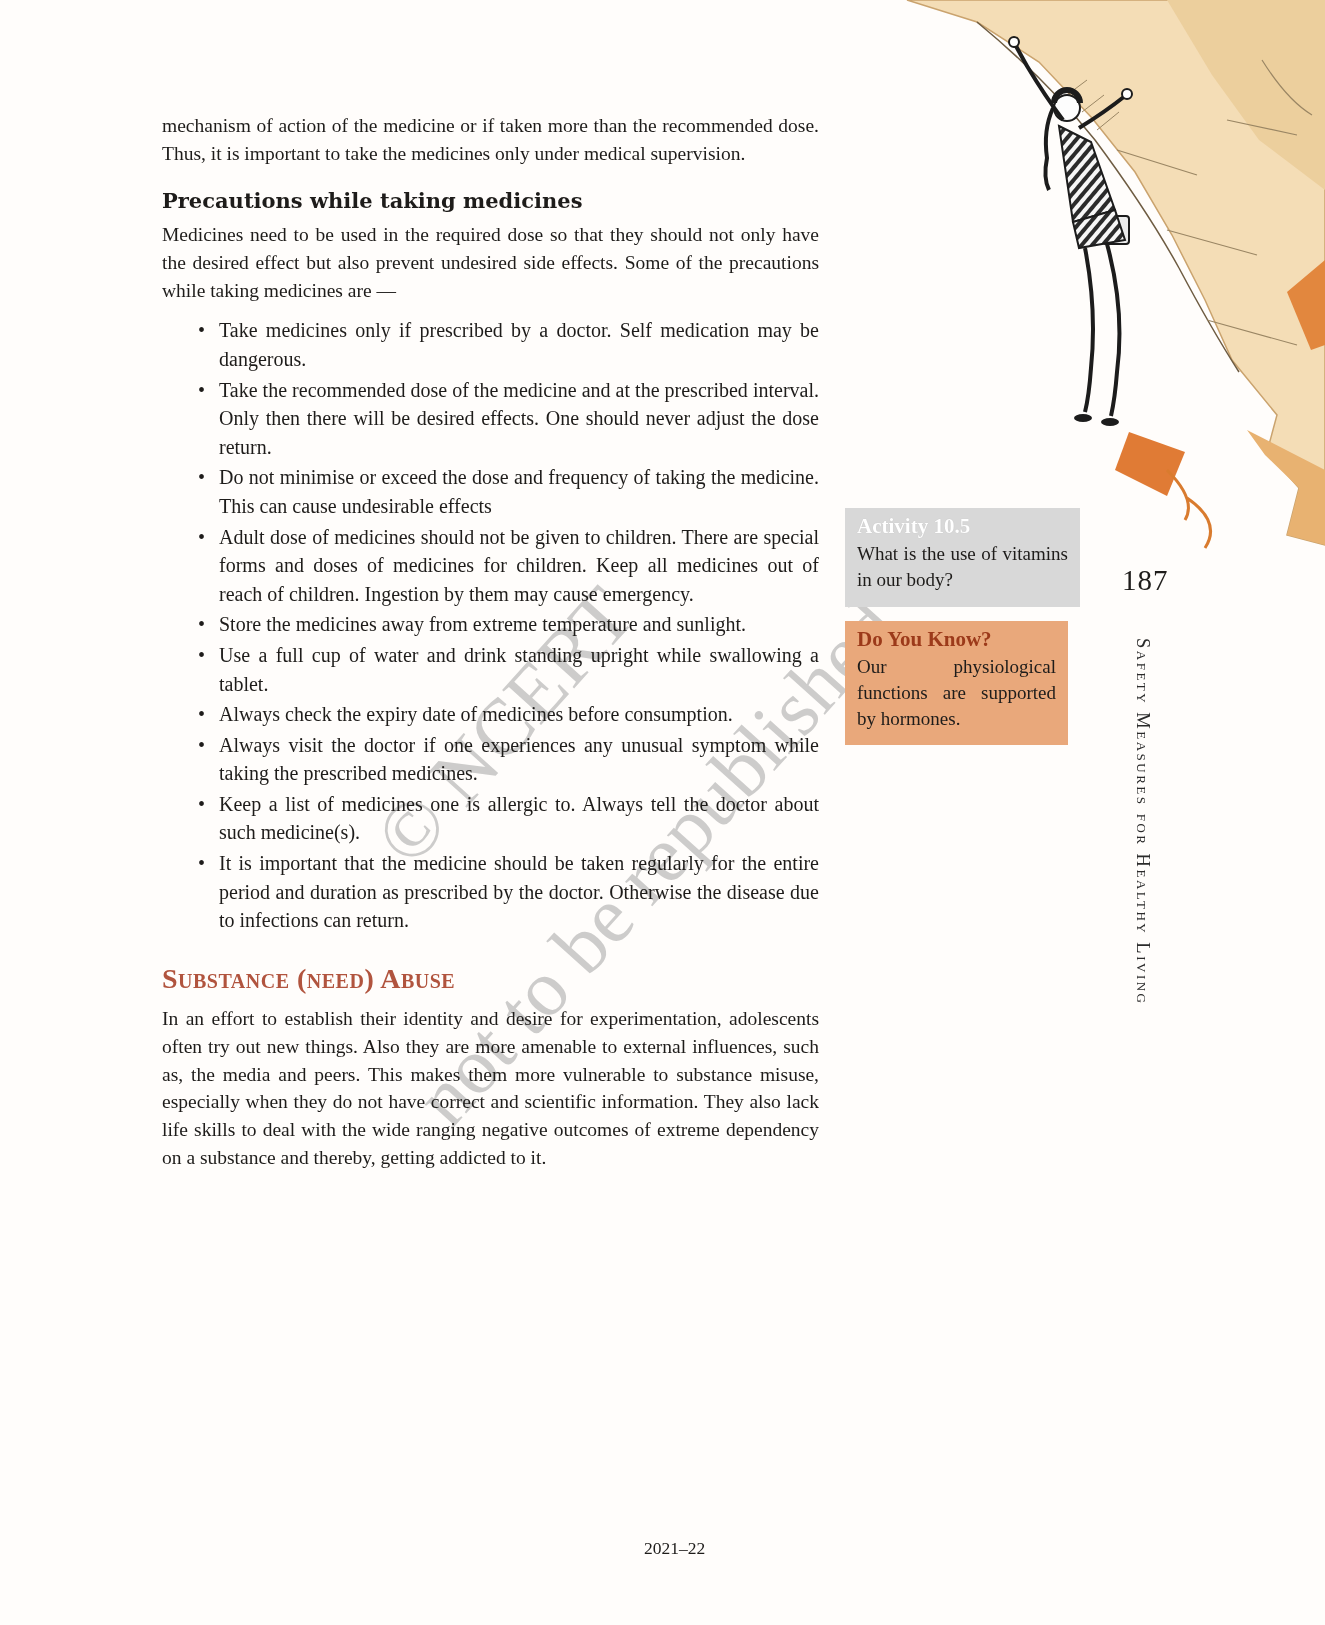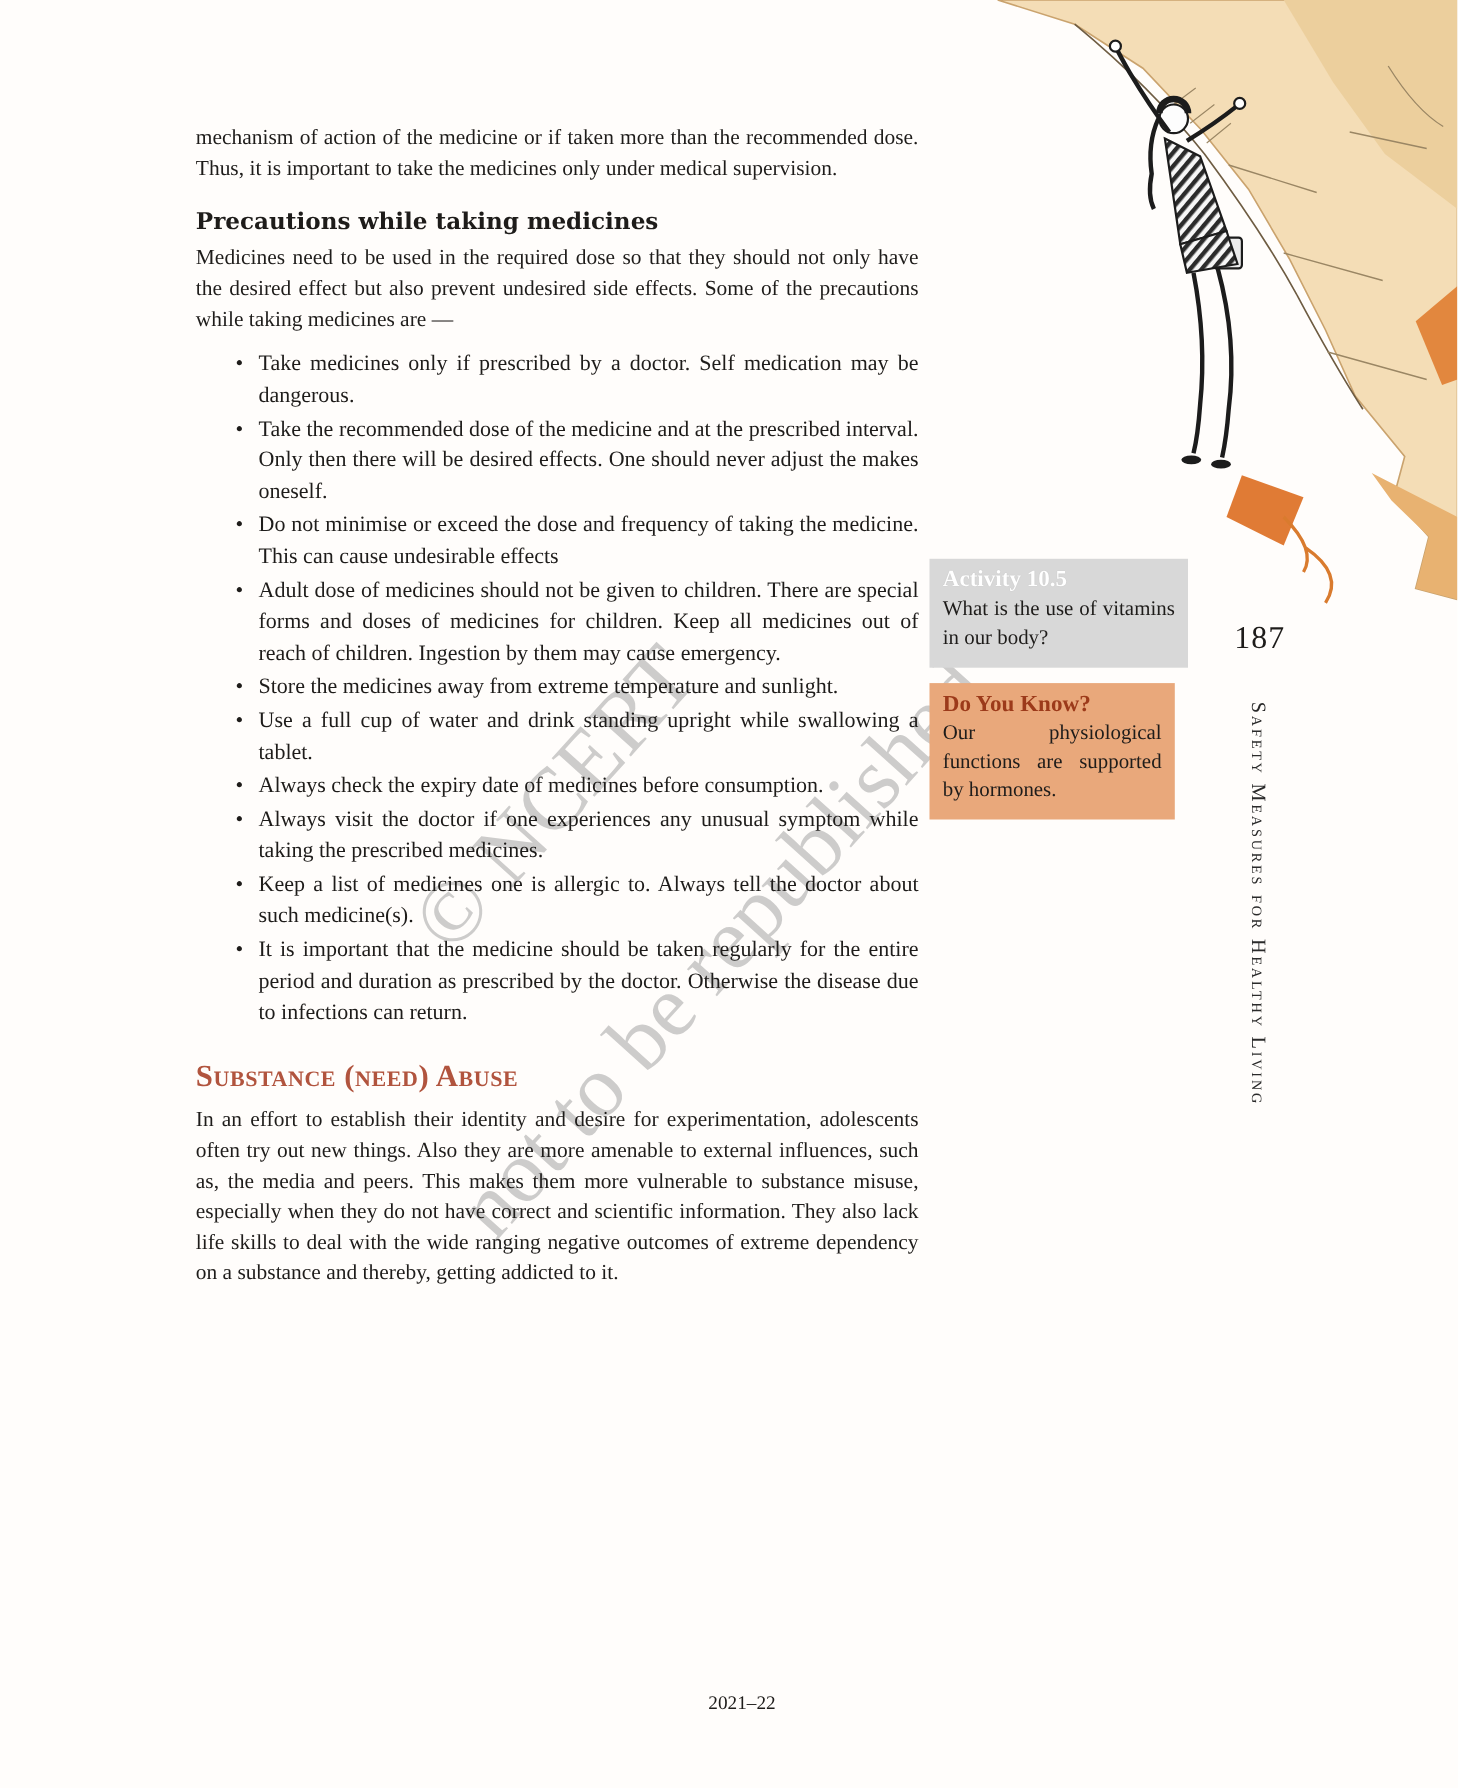--- a/index.html
+++ b/index.html
@@ -15,21 +15,21 @@
 
   
   .watermark {
     position: absolute; left: 120px; top: 590px; width: 920px;
     text-align: center; transform: rotate(-48deg);
     font-size: 80px; line-height: 2.55; white-space: nowrap;
     color: var(--watermark, #8a8a8a); opacity: 0.42; pointer-events: none;
   }
 
   
-  .main-col { position: absolute; left: 178px; top: 112px; width: 657px; }
+  .main-col { position: absolute; left: 162px; top: 112px; width: 657px; }
   .para { font-size: 19.5px; line-height: 1.43; text-align: justify; margin: 0 0 12px; }
   .sub-heading { font-family: "DejaVu Serif", serif; font-weight: bold; font-size: 21px; margin: 20px 0 8px; }
   .bullets { list-style: none; margin: 2px 0 14px; padding: 0; }
   .bullets li { position: relative; padding-left: 57px; font-size: 20px; line-height: 1.43; text-align: justify; margin-bottom: 2px; }
   .bullets li::before { content: "\2022"; position: absolute; left: 36px; top: 0; }
   .section-heading {
     font-variant: small-caps; font-weight: bold; font-size: 28px;
     color: var(--accent-heading, #b1543e); margin: 28px 0 10px; letter-spacing: 0.5px;
   }
 
@@ -102,21 +102,21 @@
   </div>
 
   <div class="main-col">
     <p class="para">mechanism of action of the medicine or if taken more than the recommended dose. Thus, it is important to take the medicines only under medical supervision.</p>
 
     <h3 class="sub-heading">Precautions while taking medicines</h3>
     <p class="para">Medicines need to be used in the required dose so that they should not only have the desired effect but also prevent undesired side effects. Some of the precautions while taking medicines are —</p>
 
     <ul class="bullets">
       <li>Take medicines only if prescribed by a doctor. Self medication may be dangerous.</li>
-      <li>Take the recommended dose of the medicine and at the prescribed interval. Only then there will be desired effects. One should never adjust the makes oneself.</li>
+      <li>Take the recommended dose of the medicine and at the prescribed interval. Only then there will be desired effects. One should never adjust the dose return.</li>
       <li>Do not minimise or exceed the dose and frequency of taking the medicine. This can cause undesirable effects</li>
       <li>Adult dose of medicines should not be given to children. There are special forms and doses of medicines for children. Keep all medicines out of reach of children. Ingestion by them may cause emergency.</li>
       <li>Store the medicines away from extreme temperature and sunlight.</li>
       <li>Use a  full cup of water and drink standing upright while swallowing a tablet.</li>
       <li>Always check the expiry date of medicines before consumption.</li>
       <li>Always visit the doctor if one experiences any unusual symptom while taking the prescribed medicines.</li>
       <li>Keep a list of medicines one is allergic to. Always tell the doctor about such medicine(s).</li>
       <li>It is important that the medicine should be taken regularly for the entire period and duration as prescribed by the doctor. Otherwise the disease due to infections can return.</li>
     </ul>
 

